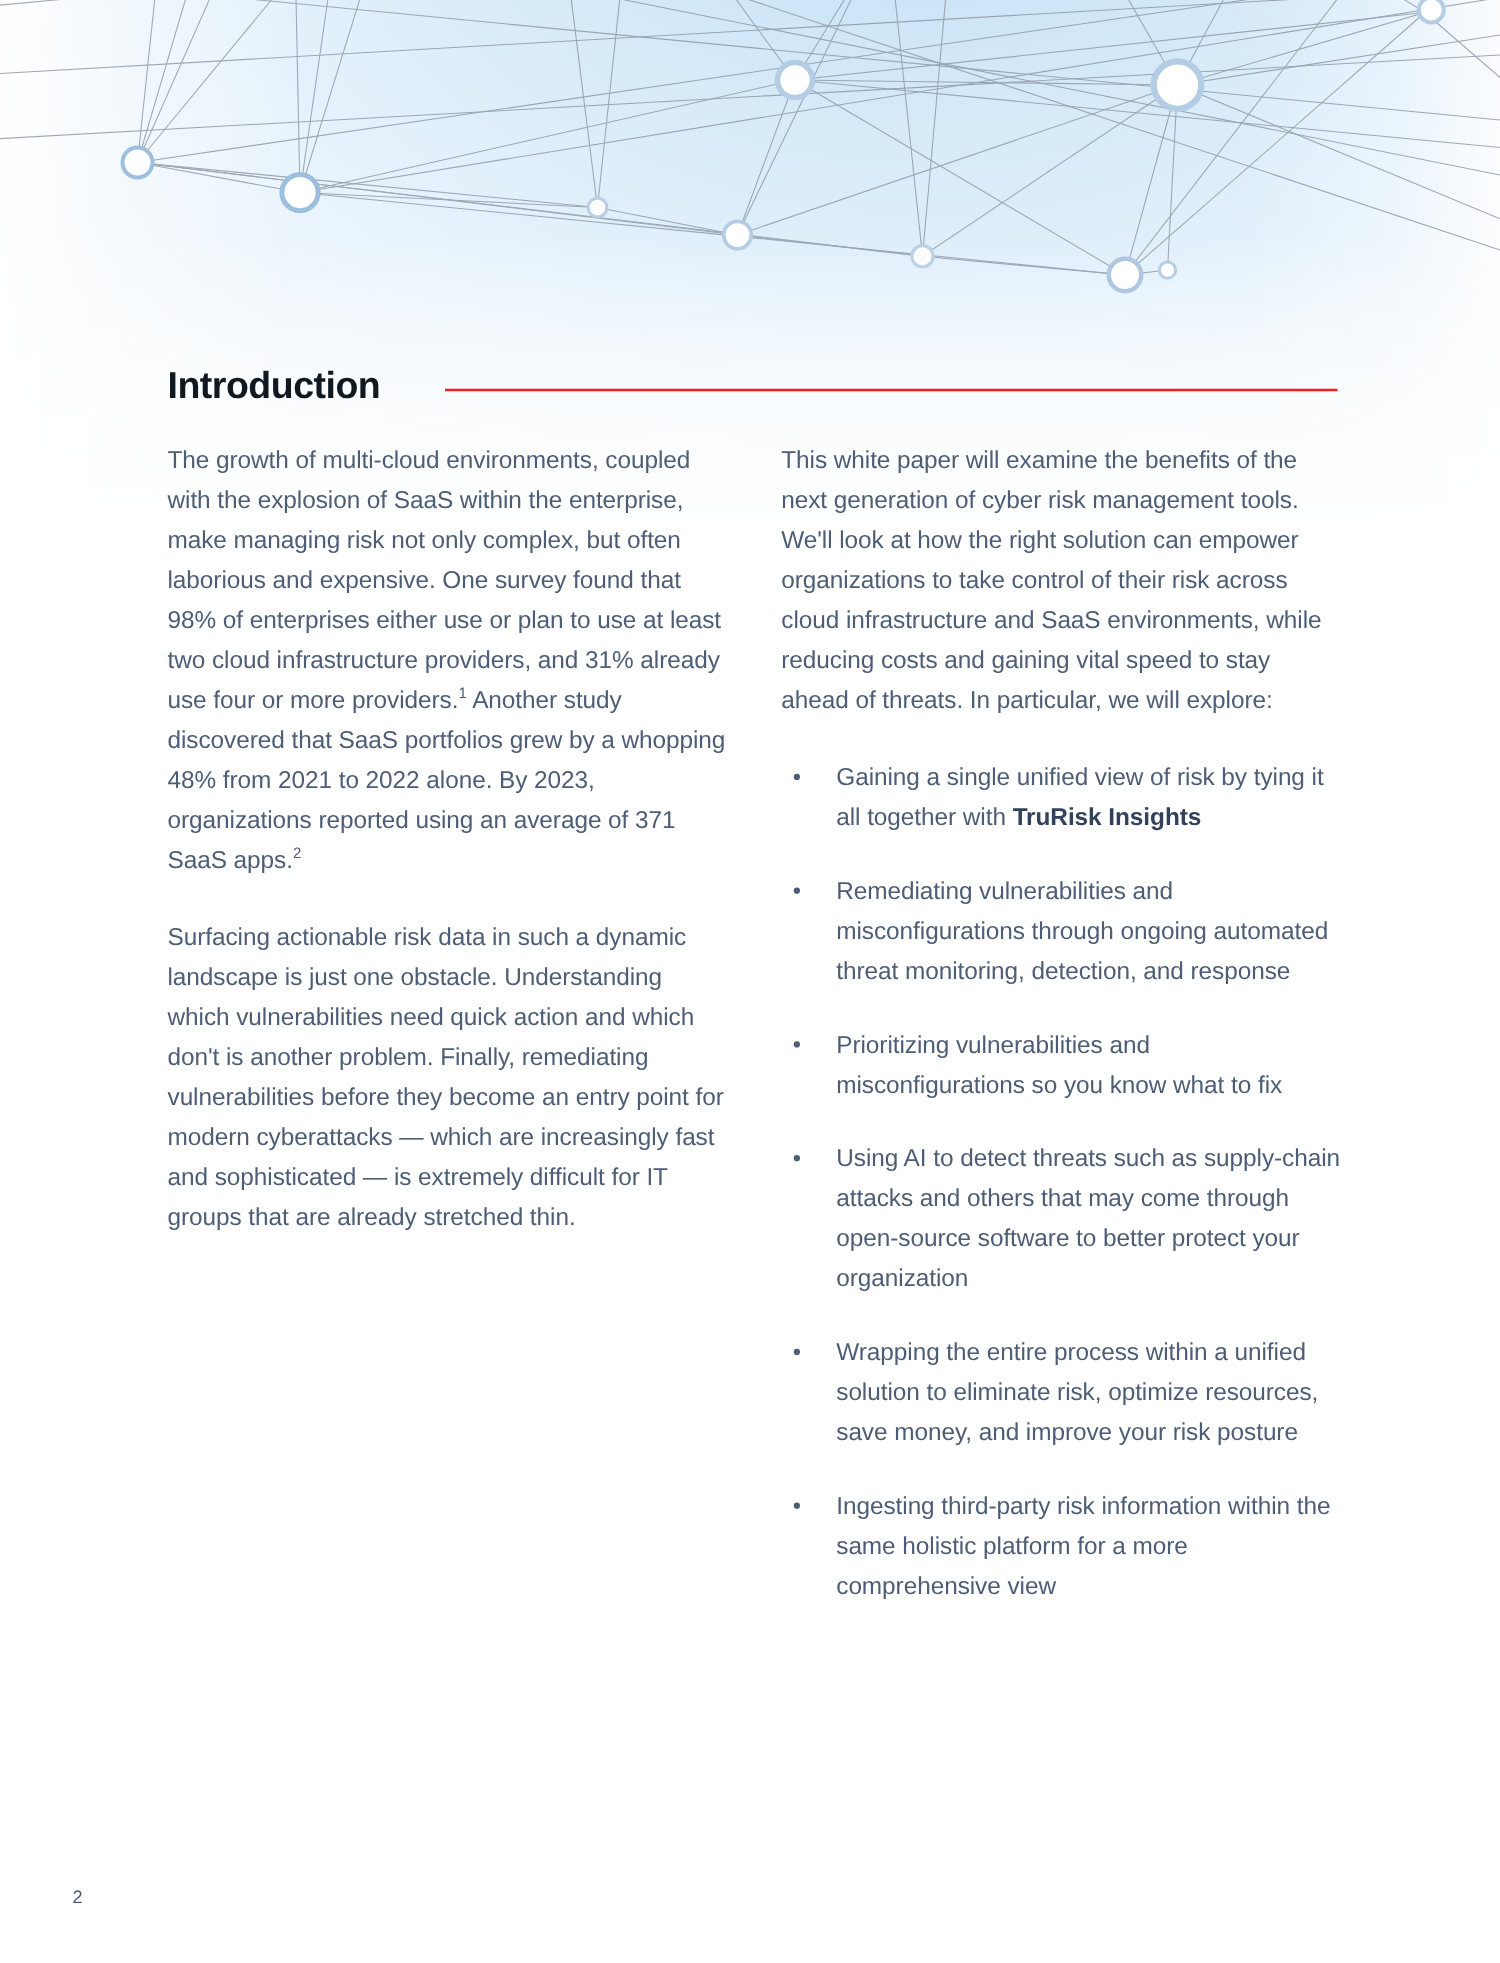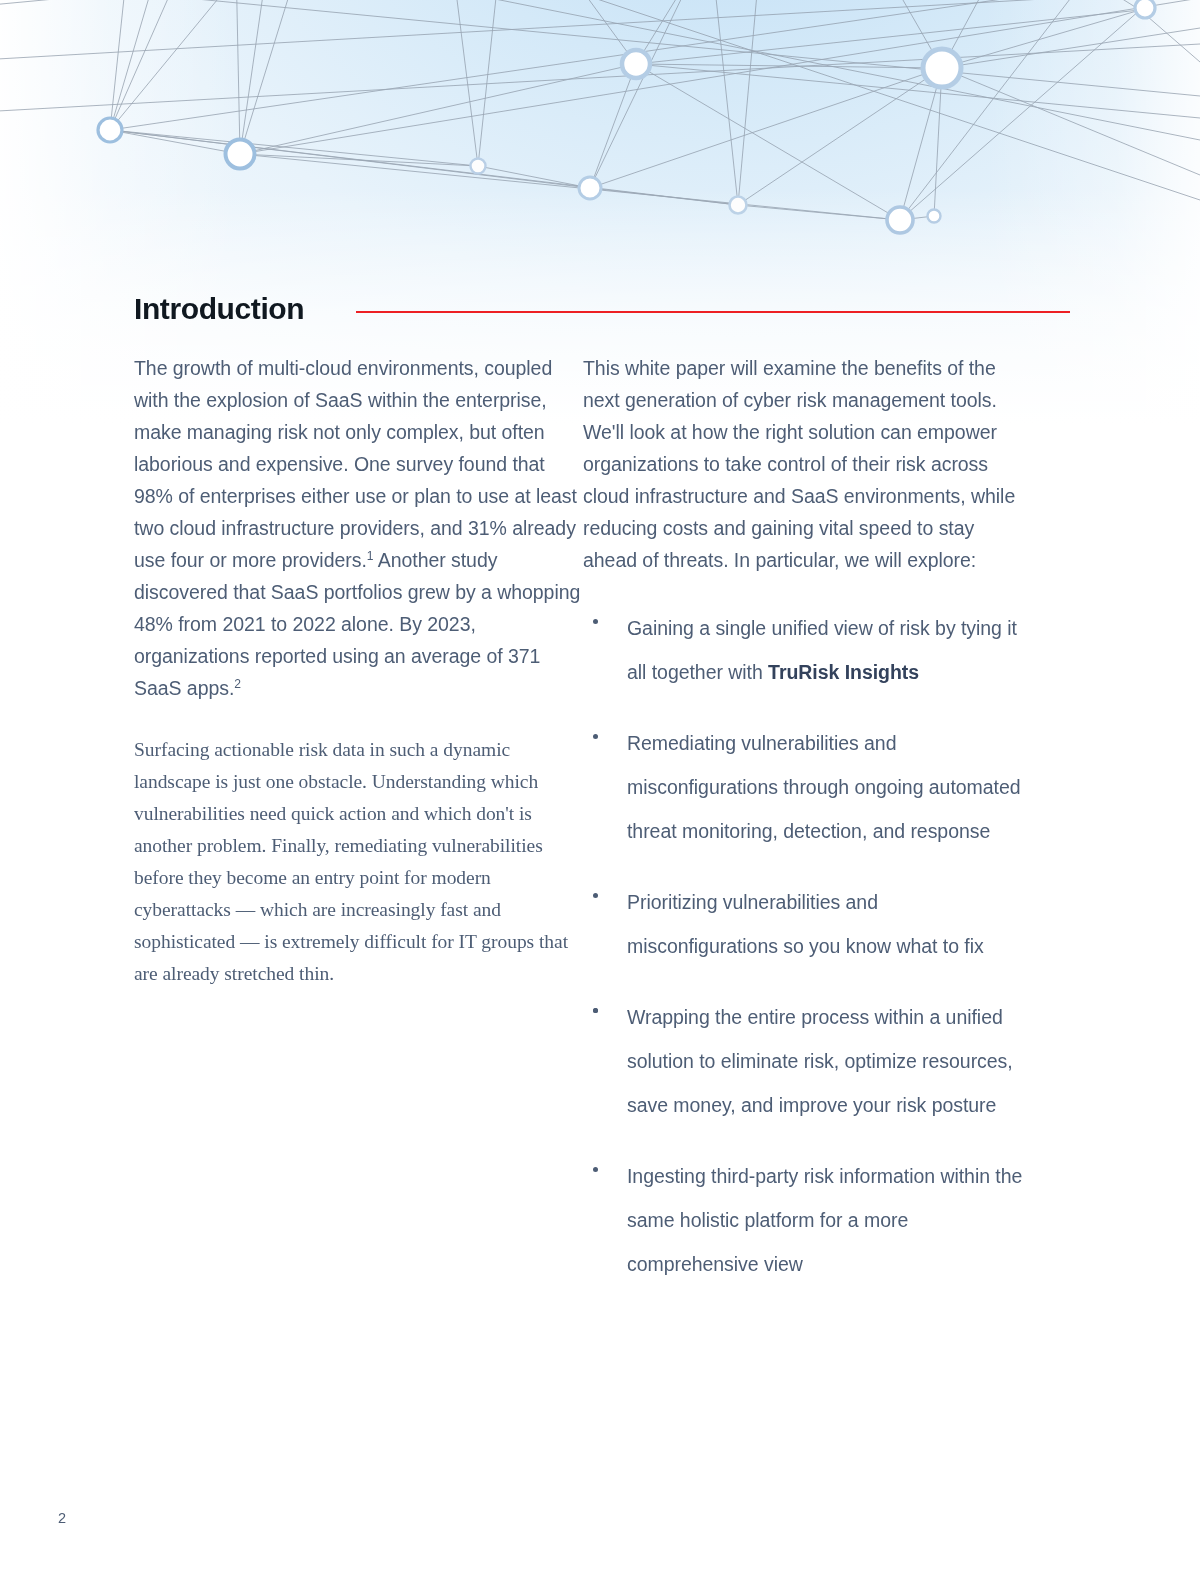--- a/index.html
+++ b/index.html
@@ -81,57 +81,58 @@
     margin-left: 34px;
     margin-top: 6px;
   }
 
   .columns {
     position: absolute;
     left: 134px;
     top: 352px;
     width: 940px;
     display: flex;
+    gap: 42px;
     align-items: flex-start;
   }
 
   .col {
     width: 449px;
   }
 
   .col p {
     margin: 0 0 30px 0;
     font-size: 19.5px;
     line-height: 32px;
     color: #4d5d75;
     font-weight: 400;
     letter-spacing: -0.05px;
   }
 
-  .col p:last-child { margin-bottom: 12px; font-family: Liberation Serif, serif; }
+  .col p:last-child { margin-bottom: 12px; }
 
   sup {
     font-size: 0.62em;
     vertical-align: super;
     line-height: 0;
   }
 
   
   ul.bullet-list {
     list-style: none;
     margin: 14px 0 0 0;
     padding: 0;
   }
 
   ul.bullet-list li {
     position: relative;
     padding-left: 44px;
     margin-bottom: 27px;
     font-size: 19.5px;
-    line-height: 44px;
+    line-height: 32px;
     color: #4d5d75;
     letter-spacing: -0.05px;
   }
 
   ul.bullet-list li:last-child { margin-bottom: 0; }
 
   ul.bullet-list li .bullet-dot {
     position: absolute;
     left: 10px;
     top: 13px;
@@ -278,21 +279,21 @@
           <li>
             <span class="bullet-dot"></span><span>Gaining a single unified view of risk by tying it all together with </span><span class="strong-term">TruRisk Insights</span>
           </li>
           <li>
             <span class="bullet-dot"></span><span>Remediating vulnerabilities and misconfigurations through ongoing automated threat monitoring, detection, and response</span>
           </li>
           <li>
             <span class="bullet-dot"></span><span>Prioritizing vulnerabilities and misconfigurations so you know what to fix</span>
           </li>
           <li>
-            <span class="bullet-dot"></span>
+            <span class="bullet-dot"></span><span>Using AI to detect threats such as supply-chain attacks and others that may come through open-source software to better protect your organization</span>
           </li>
           <li>
             <span class="bullet-dot"></span><span>Wrapping the entire process within a unified solution to eliminate risk, optimize resources, save money, and improve your risk posture</span>
           </li>
           <li>
             <span class="bullet-dot"></span><span>Ingesting third-party risk information within the same holistic platform for a more comprehensive view</span>
           </li>
         </ul>
       </div>
 

